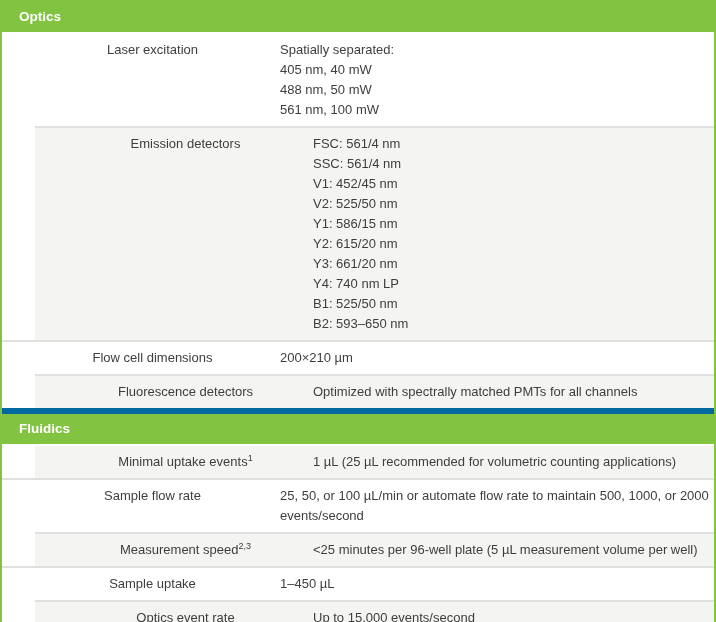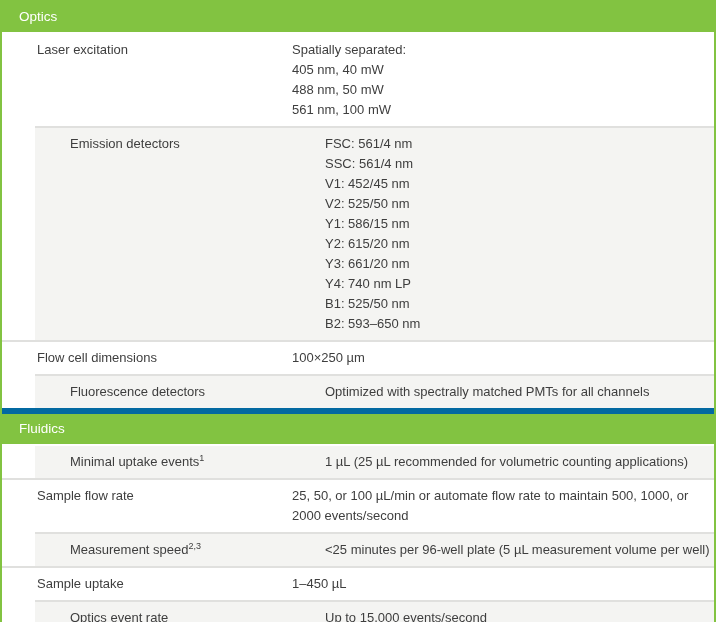--- a/index.html
+++ b/index.html
@@ -12,21 +12,21 @@
     box-sizing: border-box;
     width: 716px;
     min-height: 622px;
     border: 2px solid #82c341;
     background: #ffffff;
   }
   .section-header {
     background: #82c341;
     color: #ffffff;
     font-size: 13.5px;
-    font-weight: normal;
+    font-weight: bold;
     line-height: 30px;
     height: 30px;
     padding: 0 0 0 17px;
     border-bottom: 2px solid #ffffff;
   }
   .section + .section .section-header {
     border-top: 6px solid #0369a1;
   }
   .row {
     display: flex;
@@ -35,24 +35,25 @@
   }
   .row.shaded {
     background: #f4f4f2;
     margin-left: 33px;
   }
   .row + .row {
     border-top: 2px solid #e0e0de;
   }
   .label-cell {
     flex: 0 0 255px;
-    padding-left: 35px;
+    padding-left: 23px;
     font-size: 13px;
     line-height: 20px;
     color: #3e3e3e;
+    text-align: center;
   }
   .label-cell sup {
     font-size: 9px;
     line-height: 0;
   }
   .value-cell {
     flex: 1;
     padding-right: 2px;
     font-size: 13px;
     line-height: 20px;
@@ -90,21 +91,21 @@
         <span class="value-line">Y3: 661/20 nm</span>
         <span class="value-line">Y4: 740 nm LP</span>
         <span class="value-line">B1: 525/50 nm</span>
         <span class="value-line">B2: 593–650 nm</span>
       </div>
     </div>
 
     <div class="row">
       <div class="label-cell"><span>Flow cell dimensions</span><sup></sup></div>
       <div class="value-cell">
-        <span class="value-line">100×250 µm</span>
+        <span class="value-line">200×210 µm</span>
       </div>
     </div>
 
     <div class="row shaded">
       <div class="label-cell"><span>Fluorescence detectors</span><sup></sup></div>
       <div class="value-cell">
         <span class="value-line">Optimized with spectrally matched PMTs for all channels</span>
       </div>
     </div>
   </div>

